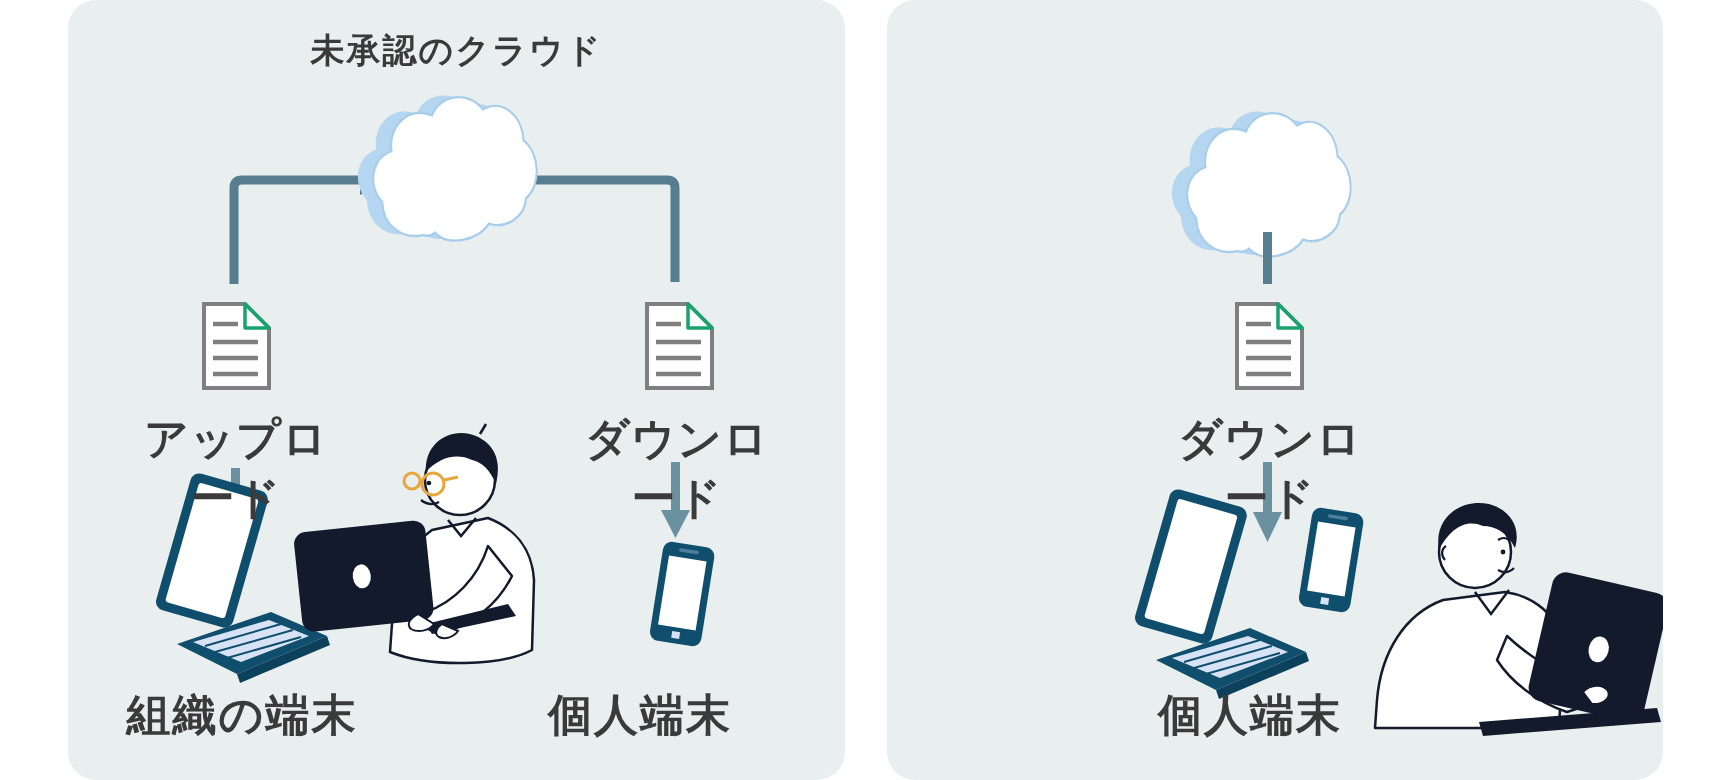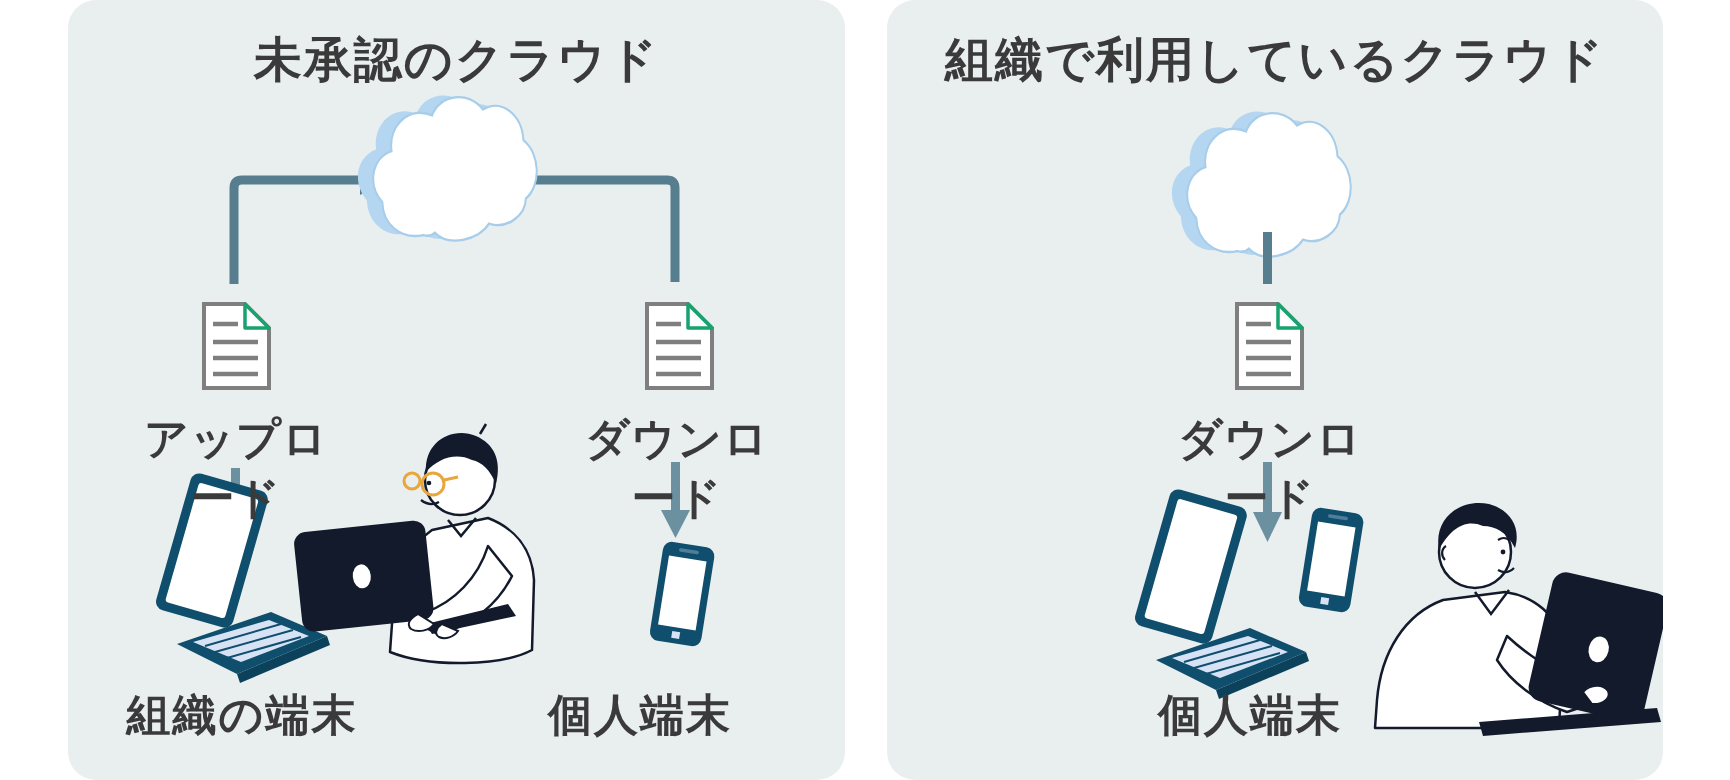--- a/index.html
+++ b/index.html
@@ -17,21 +17,21 @@
     --ink:#121A2B;
     --glasses:#E8A63C;
   }
   html,body{margin:0;padding:0;background:#ffffff;}
   body{font-family:"Liberation Sans","DejaVu Sans",sans-serif;color:var(--text);}
   .stage{position:relative;width:1730px;height:780px;background:#ffffff;overflow:hidden;}
   .panel{position:absolute;top:0;height:780px;background:var(--panel-bg);border-radius:28px;}
   .panel-left{left:68px;width:777px;}
   .panel-right{left:887px;width:776px;}
   .panel-title{position:absolute;top:28px;left:0;width:100%;text-align:center;
-    font-size:48px;font-weight:600;letter-spacing:2px;color:var(--text);}
+    font-size:34px;font-weight:600;letter-spacing:2px;color:var(--text);}
   .flow-label{position:absolute;text-align:center;font-size:44px;font-weight:600;
     letter-spacing:1px;color:var(--text);}
   .device-label{position:absolute;text-align:center;font-size:44px;font-weight:700;
     letter-spacing:2px;color:var(--text);}
   svg.layer{position:absolute;left:0;top:0;width:100%;height:100%;display:block;}
 </style>
 </head>
 <body>
 
 <div class="stage">
@@ -174,18 +174,17 @@
         <path d="M141 74 Q150 79 157 72" stroke="var(--ink)" stroke-width="2.3" fill="none"></path>
         <g transform="rotate(13 235 160)">
           <rect x="180" y="84" width="118" height="132" rx="14" fill="var(--ink)"></rect>
           <ellipse cx="240" cy="152" rx="10" ry="13" fill="#ffffff"></ellipse>
         </g>
         <path d="M122 226 L300 212 L304 226 L126 240 Z" fill="var(--ink)"></path>
         <path d="M226 196 C234 188 246 188 251 195 C254 202 246 209 235 208 Z" fill="#ffffff" stroke="var(--ink)" stroke-width="2"></path>
       </g>
     </svg>
 
-    <div class="panel-title">組織で利用しているクラウド</div>
     <div class="flow-label" style="left:273px;top:410px;width:220px;">ダウンロード</div>
     <div class="device-label" style="left:243px;top:686px;width:240px;">個人端末</div>
   </div>
 
 </div>
 
 </body></html>

